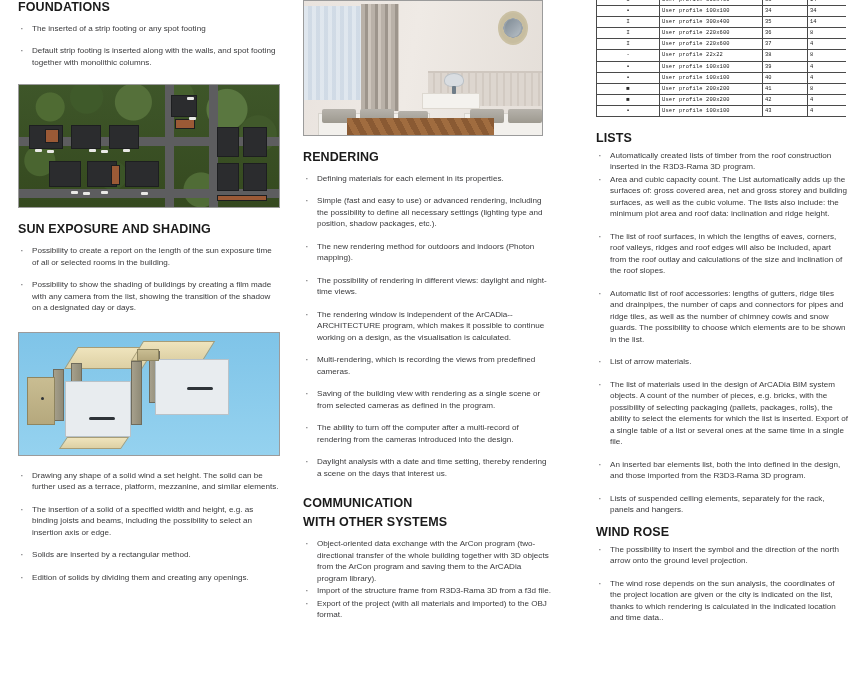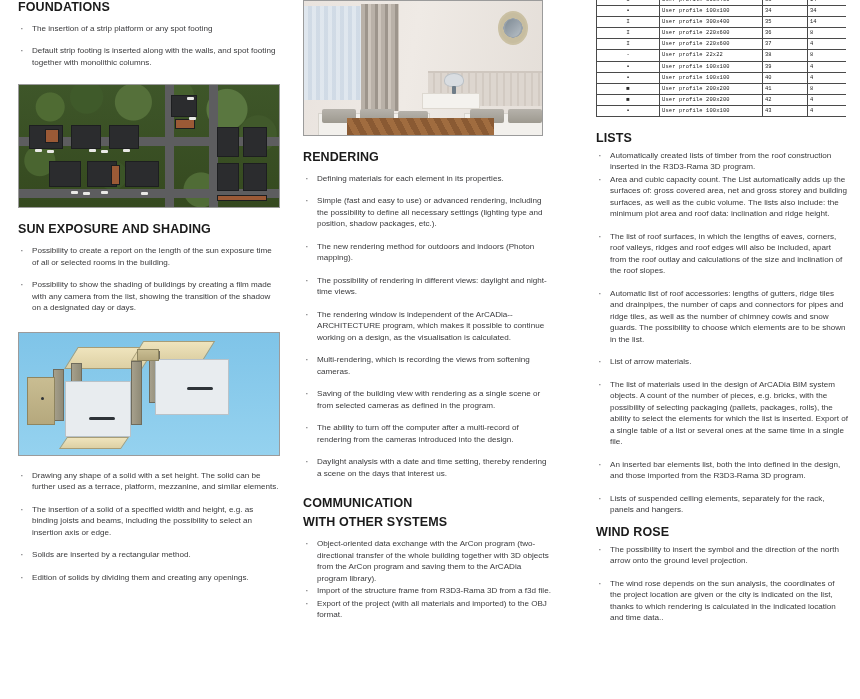--- a/index.html
+++ b/index.html
@@ -226,21 +226,21 @@
 </style>
 </head>
 <body>
 
 <div class="page">
 
   <div class="col col-left">
 
     <h2 class="section-title">FOUNDATIONS</h2>
     <ul class="bullets">
-      <li>The insertion of a strip platform or any spot footing</li>
+      <li>The inserted of a strip footing or any spot footing</li>
       <li>Default strip footing is inserted along with the walls, and spot footing together with monolithic columns.</li>
     </ul>
 
     <div style="height:16px"></div>
 
     <div class="figure fig-aerial">
       <div class="road-h" style="top:52px"></div>
       <div class="road-h" style="top:104px"></div>
       <div class="road-v" style="left:146px"></div>
       <div class="road-v" style="left:190px"></div>
@@ -295,21 +295,21 @@
       <div class="wood" style="left:118px; top:16px; width:22px; height:12px;"></div>
       <div class="wood-lt" style="left:44px; top:104px; width:62px; height:12px; transform:skewX(-34deg);"></div>
       <div class="slot" style="left:70px; top:84px; width:26px;"></div>
       <div class="slot" style="left:168px; top:54px; width:26px;"></div>
       <div class="slot" style="left:22px; top:64px; width:3px; height:3px;"></div>
     </div>
 
     <div class="fig-caption-gap"></div>
 
     <ul class="bullets">
-      <li>Drawing any shape of a solid with a set height. The solid can be further used as a terrace, platform, mezzanine, and similar elements.</li>
+      <li>Drawing any shape of a solid wind a set height. The solid can be further used as a terrace, platform, mezzanine, and similar elements.</li>
       <li>The insertion of a solid of a specified width and height, e.g. as binding joists and beams, including the possibility to select an insertion axis or edge.</li>
       <li>Solids are inserted by a rectangular method.</li>
       <li>Edition of solids by dividing them and creating any openings.</li>
     </ul>
   </div>
 
   <div class="col col-mid">
 
     <div class="figure fig-interior">
       <div class="wall"></div>
@@ -334,21 +334,21 @@
 
     <div class="fig-caption-gap"></div>
 
     <h2 class="section-title">RENDERING</h2>
     <ul class="bullets">
       <li>Defining materials for each element in its properties.</li>
       <li>Simple (fast and easy to use) or advanced rendering, including the possibility to define all necessary settings (lighting type and position, shadow packages, etc.).</li>
       <li>The new rendering method for outdoors and indoors (Photon mapping).</li>
       <li>The possibility of rendering in different views: daylight and night-time views.</li>
       <li>The rendering window is independent of the ArCADia--ARCHITECTURE program, which makes it possible to continue working on a design, as the visualisation is calculated.</li>
-      <li>Multi-rendering, which is recording the views from softening cameras.</li>
+      <li>Multi-rendering, which is recording the views from predefined cameras.</li>
       <li>Saving of the building view with rendering as a single scene or from selected cameras as defined in the program.</li>
       <li>The ability to turn off the computer after a multi-record of rendering from the cameras introduced into the design.</li>
       <li>Daylight analysis with a date and time setting, thereby rendering a scene on the days that interest us.</li>
     </ul>
 
     <div style="height:17px"></div>
 
     <h2 class="section-title tight">COMMUNICATION</h2>
     <h2 class="section-title">WITH OTHER SYSTEMS</h2>
     <ul class="bullets dense">

